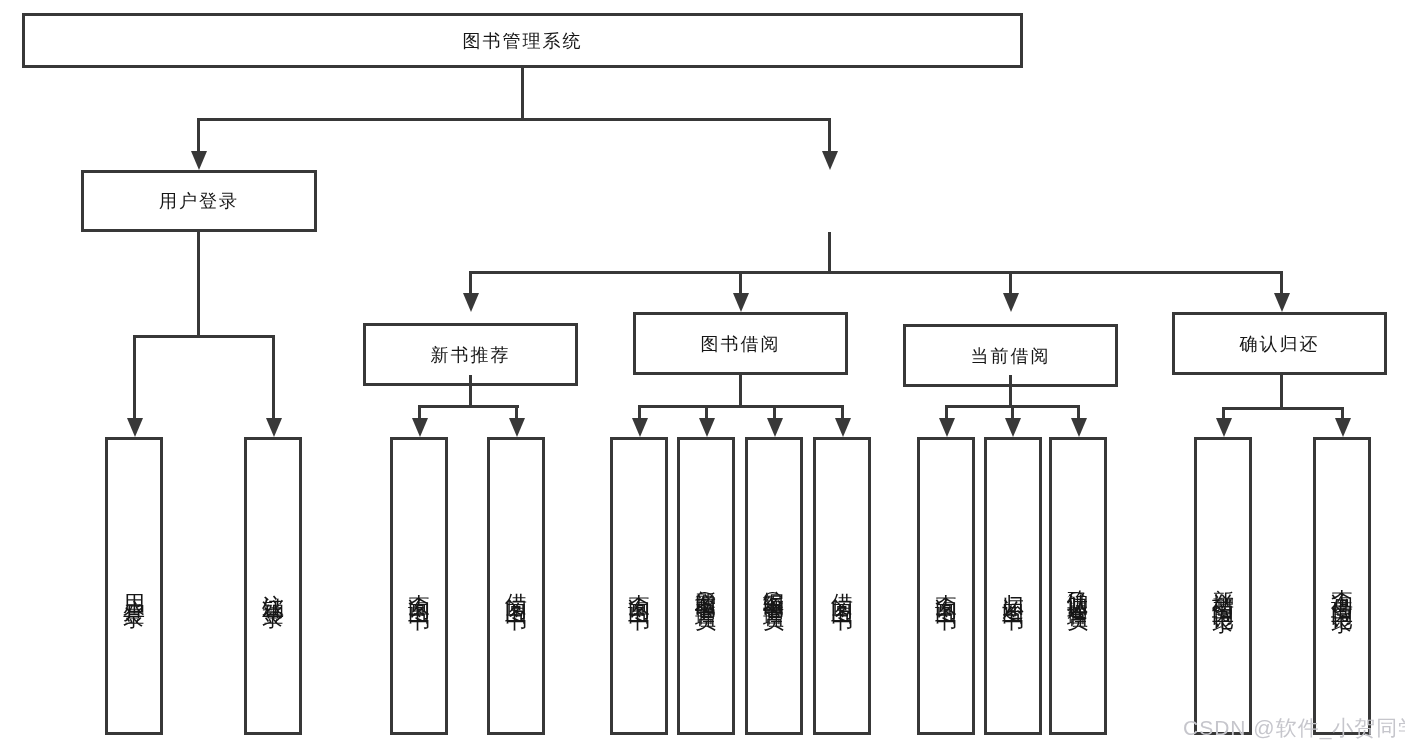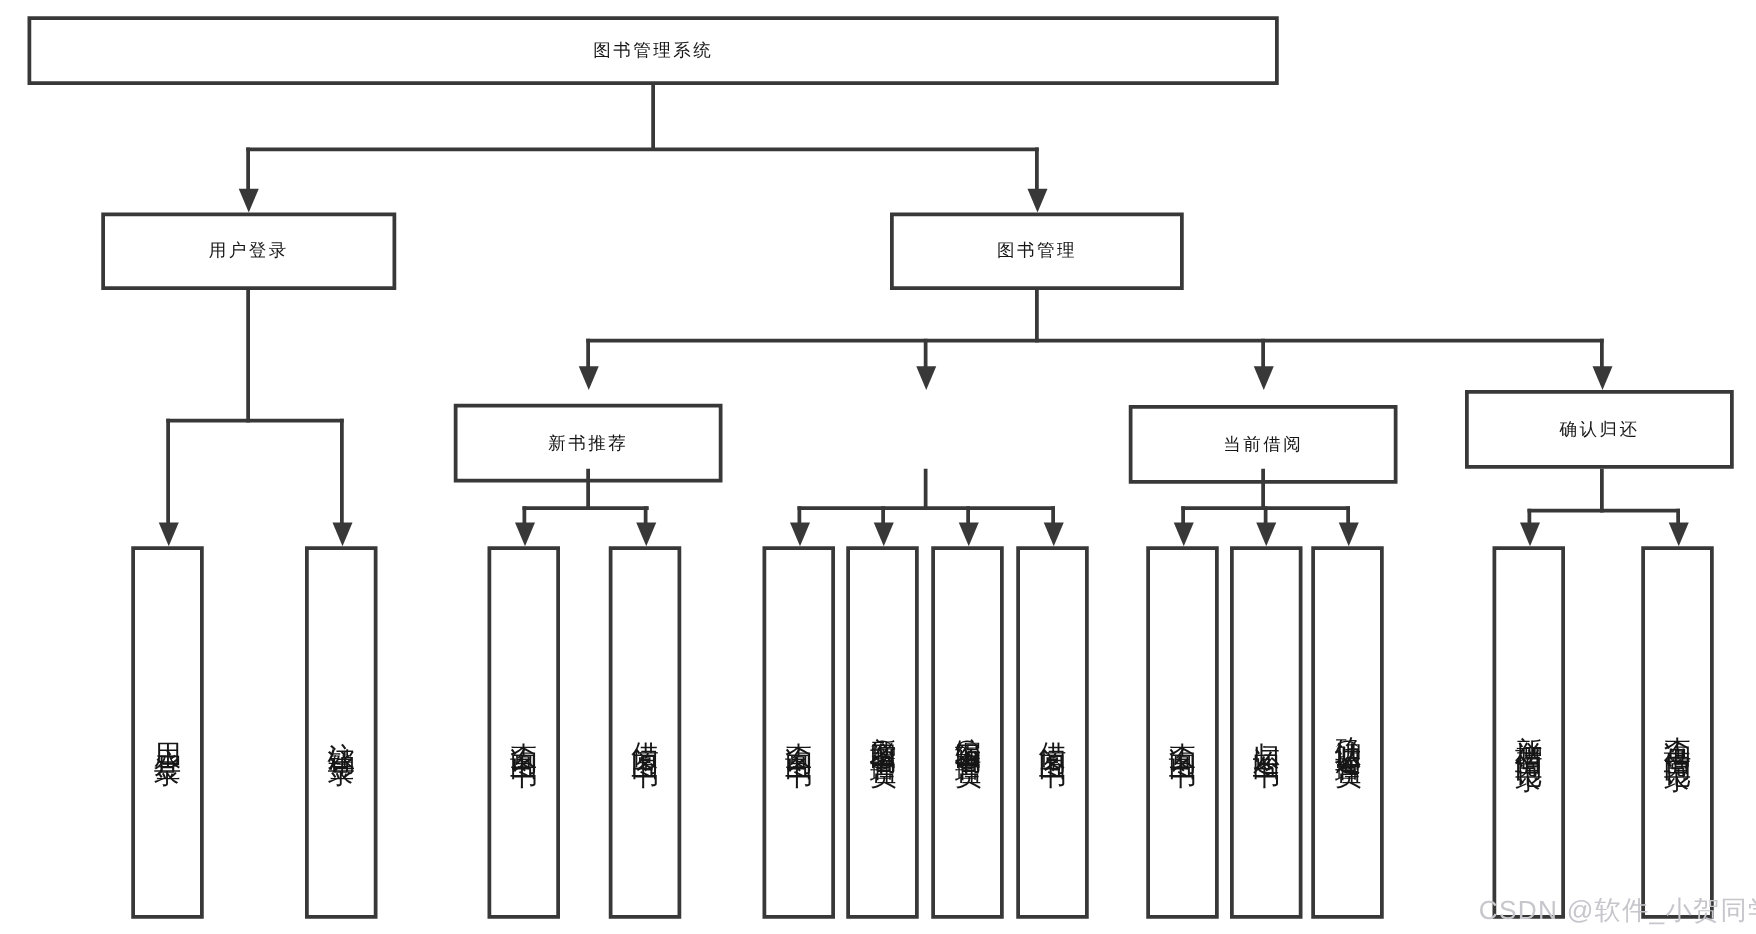--- a/index.html
+++ b/index.html
@@ -1,20 +1,20 @@
 <!DOCTYPE html>
 <html><head>
 <meta charset="utf-8">
 <style>
   html,body{margin:0;padding:0;background:#ffffff;}
   .stage{position:relative;width:1405px;height:747px;background:#ffffff;
          font-family:"Liberation Sans",sans-serif;overflow:hidden;}
   .box{position:absolute;box-sizing:border-box;border:3px solid #383838;background:#ffffff;
        display:flex;align-items:center;justify-content:center;
-       font-size:14px;color:#161616;letter-spacing:2px;text-align:center;}
+       font-size:18px;color:#161616;letter-spacing:2px;text-align:center;}
   .vbox{writing-mode:vertical-rl;text-orientation:mixed;letter-spacing:5px;
         font-size:22px;line-height:1.0;padding:6px 0;}
   .vbox.long{letter-spacing:3px;font-size:21px;}
   .hline,.vline{position:absolute;background:#383838;}
   .hline{height:3px;}
   .vline{width:3px;}
   .arrow{position:absolute;width:0;height:0;
          border-left:8px solid transparent;border-right:8px solid transparent;
          border-top:19px solid #383838;}
   .watermark{position:absolute;left:1183px;top:714px;font-size:21px;color:#c6c6cc;
@@ -28,41 +28,41 @@
   <div class="box" style="left:22px;top:13px;width:1001px;height:55px;">图书管理系统</div>
 
   <div class="vline" style="left:521px;top:68px;height:52px;"></div>
   <div class="hline" style="left:197px;top:118px;width:634px;"></div>
   <div class="vline" style="left:197px;top:118px;height:37px;"></div>
   <div class="arrow" style="left:191px;top:151px;"></div>
   <div class="vline" style="left:828px;top:118px;height:37px;"></div>
   <div class="arrow" style="left:822px;top:151px;"></div>
 
   <div class="box" style="left:81px;top:170px;width:236px;height:62px;">用户登录</div>
-  <div class="box" style="left:712px;top:170px;width:235px;height:62px;">图书管理</div>
 
   <div class="vline" style="left:197px;top:232px;height:106px;"></div>
   <div class="hline" style="left:133px;top:335px;width:142px;"></div>
   <div class="vline" style="left:133px;top:335px;height:87px;"></div>
   <div class="arrow" style="left:127px;top:418px;"></div>
   <div class="vline" style="left:272px;top:335px;height:87px;"></div>
   <div class="arrow" style="left:266px;top:418px;"></div>
 
   <div class="vline" style="left:828px;top:232px;height:42px;"></div>
   <div class="hline" style="left:469px;top:271px;width:814px;"></div>
   <div class="vline" style="left:469px;top:271px;height:27px;"></div>
   <div class="arrow" style="left:463px;top:293px;"></div>
   <div class="vline" style="left:739px;top:271px;height:27px;"></div>
   <div class="arrow" style="left:733px;top:293px;"></div>
   <div class="vline" style="left:1009px;top:271px;height:27px;"></div>
   <div class="arrow" style="left:1003px;top:293px;"></div>
   <div class="vline" style="left:1280px;top:271px;height:27px;"></div>
   <div class="arrow" style="left:1274px;top:293px;"></div>
 
   <div class="box" style="left:363px;top:323px;width:215px;height:63px;">新书推荐</div>
+  <div class="box" style="left:633px;top:312px;width:215px;height:63px;">图书借阅</div>
   <div class="box" style="left:903px;top:324px;width:215px;height:63px;">当前借阅</div>
   <div class="box" style="left:1172px;top:312px;width:215px;height:63px;">确认归还</div>
 
   <div class="vline" style="left:469px;top:375px;height:33px;"></div>
   <div class="hline" style="left:418px;top:405px;width:101px;"></div>
   <div class="vline" style="left:418px;top:405px;height:16px;"></div>
   <div class="arrow" style="left:412px;top:418px;"></div>
   <div class="vline" style="left:515px;top:405px;height:16px;"></div>
   <div class="arrow" style="left:509px;top:418px;"></div>
 

